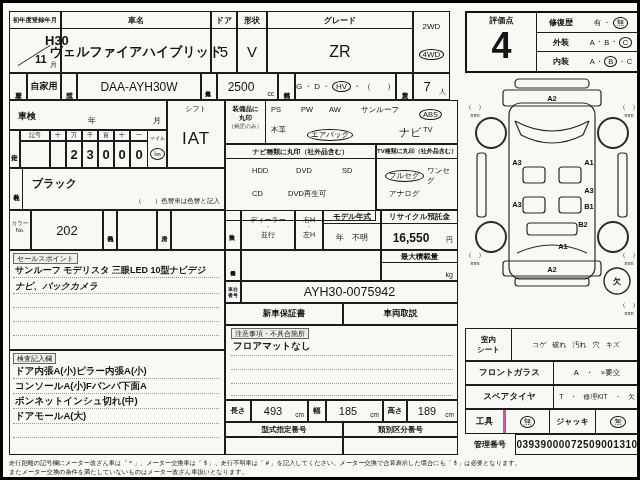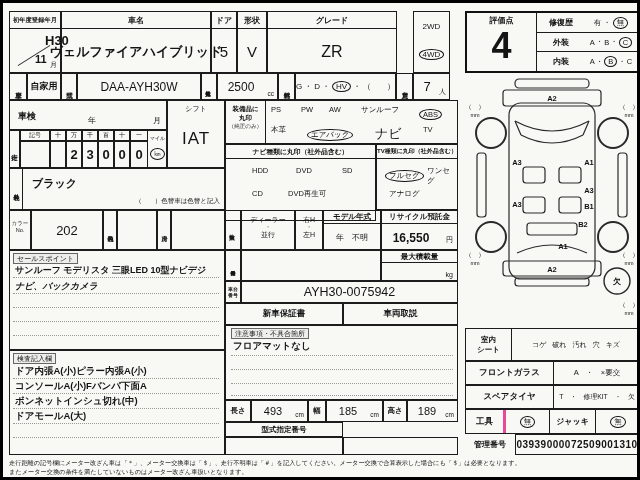--- a/index.html
+++ b/index.html
@@ -40,21 +40,21 @@
   <div class="b" style="left:208px;top:8px;width:26px;height:62px;">
     <div class="nb c hdr" style="left:0;top:0;width:100%;height:17px;border-bottom:1px solid #1c1c1c;">ドア</div>
     <div class="nb c" style="left:0;top:17px;width:100%;height:45px;font-size:15px;">5</div>
   </div>
 
   <div class="b" style="left:234px;top:8px;width:30px;height:62px;">
     <div class="nb c hdr" style="left:0;top:0;width:100%;height:17px;border-bottom:1px solid #1c1c1c;">形状</div>
     <div class="nb c" style="left:0;top:17px;width:100%;height:45px;font-size:15px;">V</div>
   </div>
 
-  <div class="b" style="left:264px;top:8px;width:130px;height:62px;">
+  <div class="b" style="left:264px;top:8px;width:146px;height:62px;">
     <div class="nb c hdr" style="left:0;top:0;width:100%;height:17px;border-bottom:1px solid #1c1c1c;">グレード</div>
     <div class="nb c" style="left:0;top:17px;width:100%;height:45px;font-size:16px;">ZR</div>
   </div>
 
   <div class="b" style="left:410px;top:8px;width:37px;height:62px;">
     <div class="nb c" style="left:0;top:7px;width:100%;height:14px;font-size:8px;">2WD</div>
     <div class="nb c" style="left:0;top:33px;width:100%;height:18px;">
         <span class="circ" style="font-size:8px;">4WD</span>
       </div>
   </div>
@@ -142,21 +142,21 @@
       <div style="font-size:5.5px;">（純正のみ）</div>
     </div>
   </div>
   <div class="nb" style="left:268px;top:102px;font-size:7.5px;">PS</div>
   <div class="nb" style="left:298px;top:102px;font-size:7.5px;">PW</div>
   <div class="nb" style="left:326px;top:102px;font-size:7.5px;">AW</div>
   <div class="nb" style="left:358px;top:102px;font-size:7.5px;">サンルーフ</div>
   <div class="nb" style="left:416px;top:100px;"><span class="circ" style="font-size:7.5px;">ABS</span></div>
   <div class="nb" style="left:268px;top:122px;font-size:7.5px;">本革</div>
   <div class="nb" style="left:304px;top:120px;"><span class="circ" style="font-size:7.5px;">エアバック</span></div>
-  <div class="nb" style="left:372px;top:122px;font-size:13px;">ナビ</div>
+  <div class="nb" style="left:396px;top:122px;font-size:11px;">ナビ</div>
   <div class="nb" style="left:420px;top:122px;font-size:7.5px;">TV</div>
 
   <div class="b" style="left:222px;top:141px;width:151px;height:77px;">
     <div class="nb c" style="left:0;top:0;width:100%;height:14px;border-bottom:1px solid #1c1c1c;font-size:6.8px;font-weight:bold;white-space:nowrap;">ナビ種類に丸印（社外品含む）</div>
     <div class="nb" style="left:26px;top:21px;font-size:7.5px;">HDD</div>
     <div class="nb" style="left:70px;top:21px;font-size:7.5px;">DVD</div>
     <div class="nb" style="left:116px;top:21px;font-size:7.5px;">SD</div>
     <div class="nb" style="left:26px;top:44px;font-size:7.5px;">CD</div>
     <div class="nb" style="left:62px;top:44px;font-size:7.5px;">DVD再生可</div>
   </div>
@@ -245,20 +245,21 @@
     <div class="nb c" style="left:0;top:0;width:42px;height:100%;font-size:11px;">185</div>
     <div class="nb" style="right:3px;bottom:3px;font-size:6.5px;">cm</div>
   </div>
   <div class="b c" style="left:380px;top:397px;width:24px;height:22px;font-size:7.5px;font-weight:bold;">高さ</div>
   <div class="b" style="left:404px;top:397px;width:51px;height:22px;">
     <div class="nb c" style="left:0;top:0;width:38px;height:100%;font-size:11px;">189</div>
     <div class="nb" style="right:3px;bottom:3px;font-size:6.5px;">cm</div>
   </div>
 
   <div class="b c" style="left:222px;top:419px;width:118px;height:15px;font-size:7.5px;font-weight:bold;">型式指定番号</div>
+  <div class="b c" style="left:340px;top:419px;width:115px;height:15px;font-size:7.5px;font-weight:bold;">類別区分番号</div>
   <div class="b" style="left:222px;top:434px;width:118px;height:18px;"></div>
   <div class="b" style="left:340px;top:434px;width:115px;height:18px;"></div>
 
   <div class="b" style="left:6px;top:247px;width:216px;height:100px;"></div>
   <div class="tag" style="left:10px;top:250px;">セールスポイント</div>
   <div class="nb notetext" style="left:12px;top:261px;font-size:9px;">サンルーフ モデリスタ 三眼LED 10型ナビデジ</div>
   <div class="dotl" style="left:10px;top:274px;width:206px;"></div>
   <div class="nb notetext" style="left:12px;top:277px;font-size:9px;font-style:italic;">ナビ、バックカメラ</div>
   <div class="dotl" style="left:10px;top:290px;width:206px;"></div>
   <div class="dotl" style="left:10px;top:304px;width:206px;"></div>

